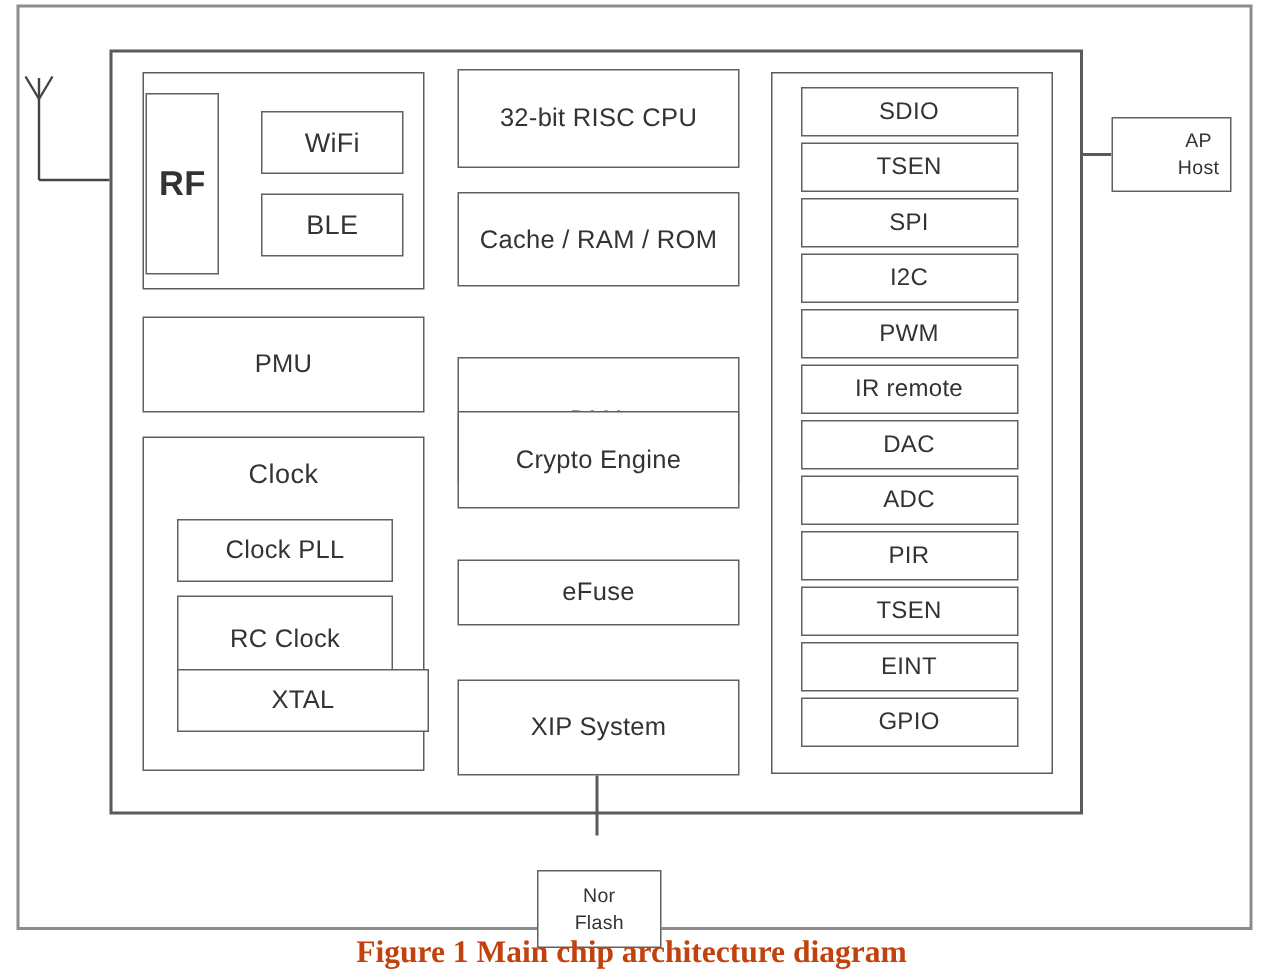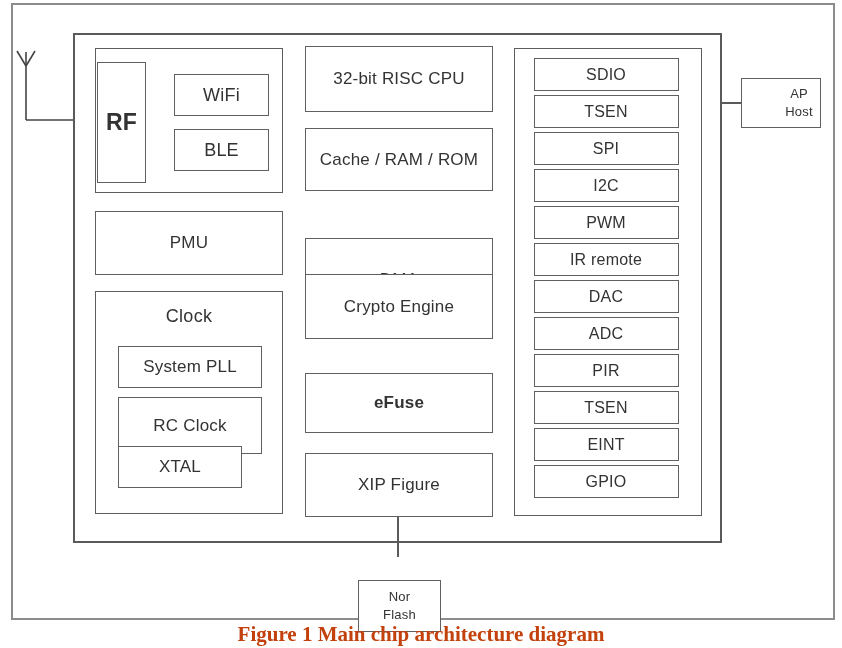--- a/index.html
+++ b/index.html
@@ -25,29 +25,29 @@
   .rf-group   { left: 95px;  top: 48px;  width: 188px; height: 145px; }
   .rf-box     { left: 1px;  top: 13px;  width: 49px;  height: 121px; font-size: 23px; font-weight: 600;}
   .wifi-box   { left: 78px;  top: 25px;  width: 95px;  height: 42px;  font-size: 18px; }
   .ble-box    { left: 78px;  top: 80px;  width: 95px;  height: 42px;  font-size: 18px; }
   .pmu-box    { left: 95px;  top: 211px; width: 188px; height: 64px;  font-size: 17px; }
   .clock-group{ left: 95px;  top: 291px; width: 188px; height: 223px; }
   .clock-label{ position: absolute; left: 0; top: 14px; width: 100%; text-align: center;
                 font-size: 18px; color: #333; letter-spacing: 0.3px; }
   .syspll-box { left: 22px;  top: 54px;  width: 144px; height: 42px;  font-size: 17px; }
   .rcclk-box  { left: 22px;  top: 105px; width: 144px; height: 57px;  font-size: 17px; }
-  .xtal-box   { left: 22px;  top: 154px; width: 124px; height: 42px;  font-size: 17px; }
+  .xtal-box   { left: 22px;  top: 154px; width: 168px; height: 42px;  font-size: 17px; }
 
   
   .core { left: 305px; width: 188px; font-size: 17px; }
   .cpu-box    { top: 46px;  height: 66px; }
   .cache-box  { top: 128px; height: 63px; }
   .dma-box    { top: 194px; height: 84px; margin-top: 44px; }
   .crypto-box { top: 274px; height: 65px; }
-  .efuse-box  { top: 373px; height: 60px; font-weight: bold; }
+  .efuse-box  { top: 373px; height: 44px; }
   .xip-box    { top: 453px; height: 64px; }
 
   
   .periph-group { left: 514px; top: 48px; width: 188px; height: 468px;
                   display: flex; flex-direction: column; align-items: center;
                   justify-content: space-between; padding: 9px 4px 17px 0; }
   .periph-item { position: relative; width: 145px; height: 33px; flex: 0 0 33px;
                  background: #fff; border: 1.5px solid #606060;
                  display: flex; align-items: center; justify-content: center;
                  font-size: 16px; color: #333; letter-spacing: 0.2px; }
@@ -83,31 +83,31 @@
 <div class="group rf-group">
   <div class="box rf-box">RF</div>
   <div class="box wifi-box">WiFi</div>
   <div class="box ble-box">BLE</div>
 </div>
 
 <div class="box pmu-box">PMU</div>
 
 <div class="group clock-group">
   <div class="clock-label">Clock</div>
-  <div class="box syspll-box">System PLL</div>
+  <div class="box syspll-box">Clock PLL</div>
   <div class="box rcclk-box">RC Clock</div>
   <div class="box xtal-box">XTAL</div>
 </div>
 
 <div class="box core cpu-box">32-bit RISC CPU</div>
 <div class="box core cache-box">Cache / RAM / ROM</div>
 <div class="box core dma-box">DMA</div>
 <div class="box core crypto-box">Crypto Engine</div>
 <div class="box core efuse-box">eFuse</div>
-<div class="box core xip-box">XIP Figure</div>
+<div class="box core xip-box">XIP System</div>
 
 <div class="group periph-group">
   <div class="periph-item">SDIO</div>
   <div class="periph-item">TSEN</div>
   <div class="periph-item">SPI</div>
   <div class="periph-item">I2C</div>
   <div class="periph-item">PWM</div>
   <div class="periph-item">IR remote</div>
   <div class="periph-item">DAC</div>
   <div class="periph-item">ADC</div>

